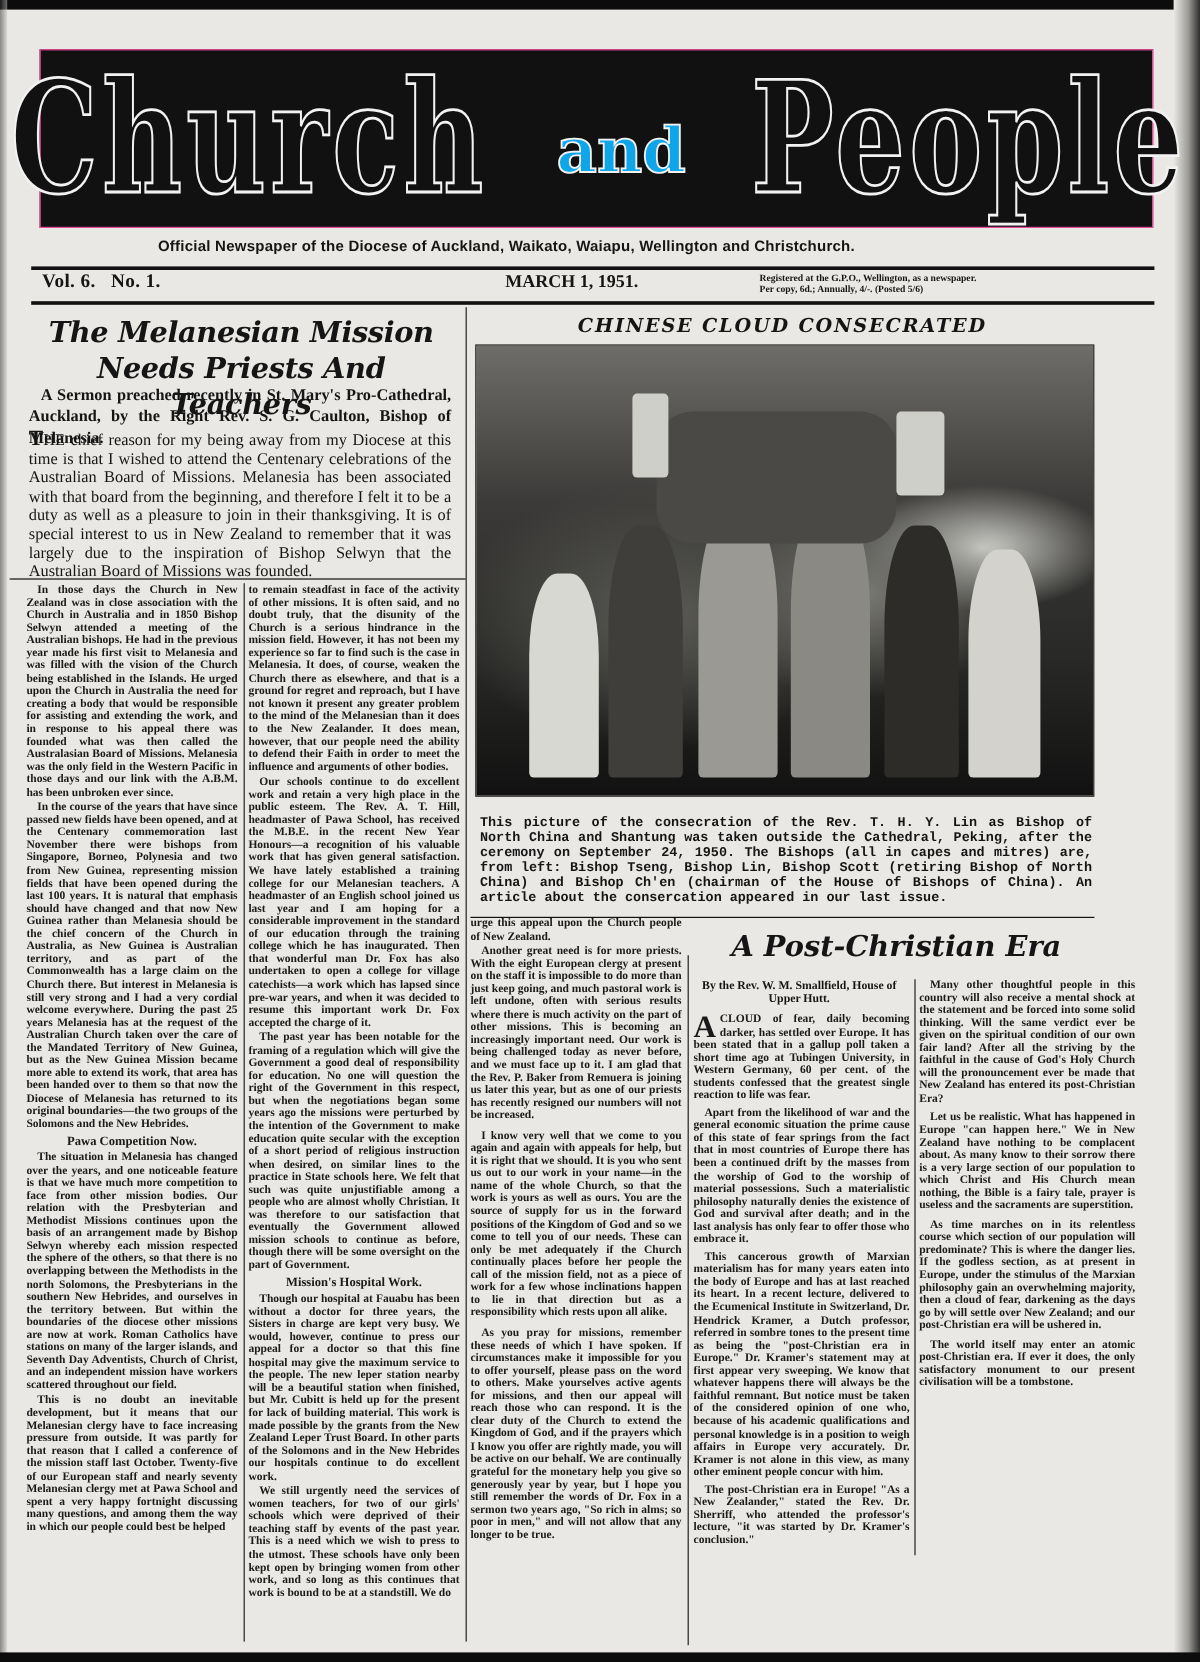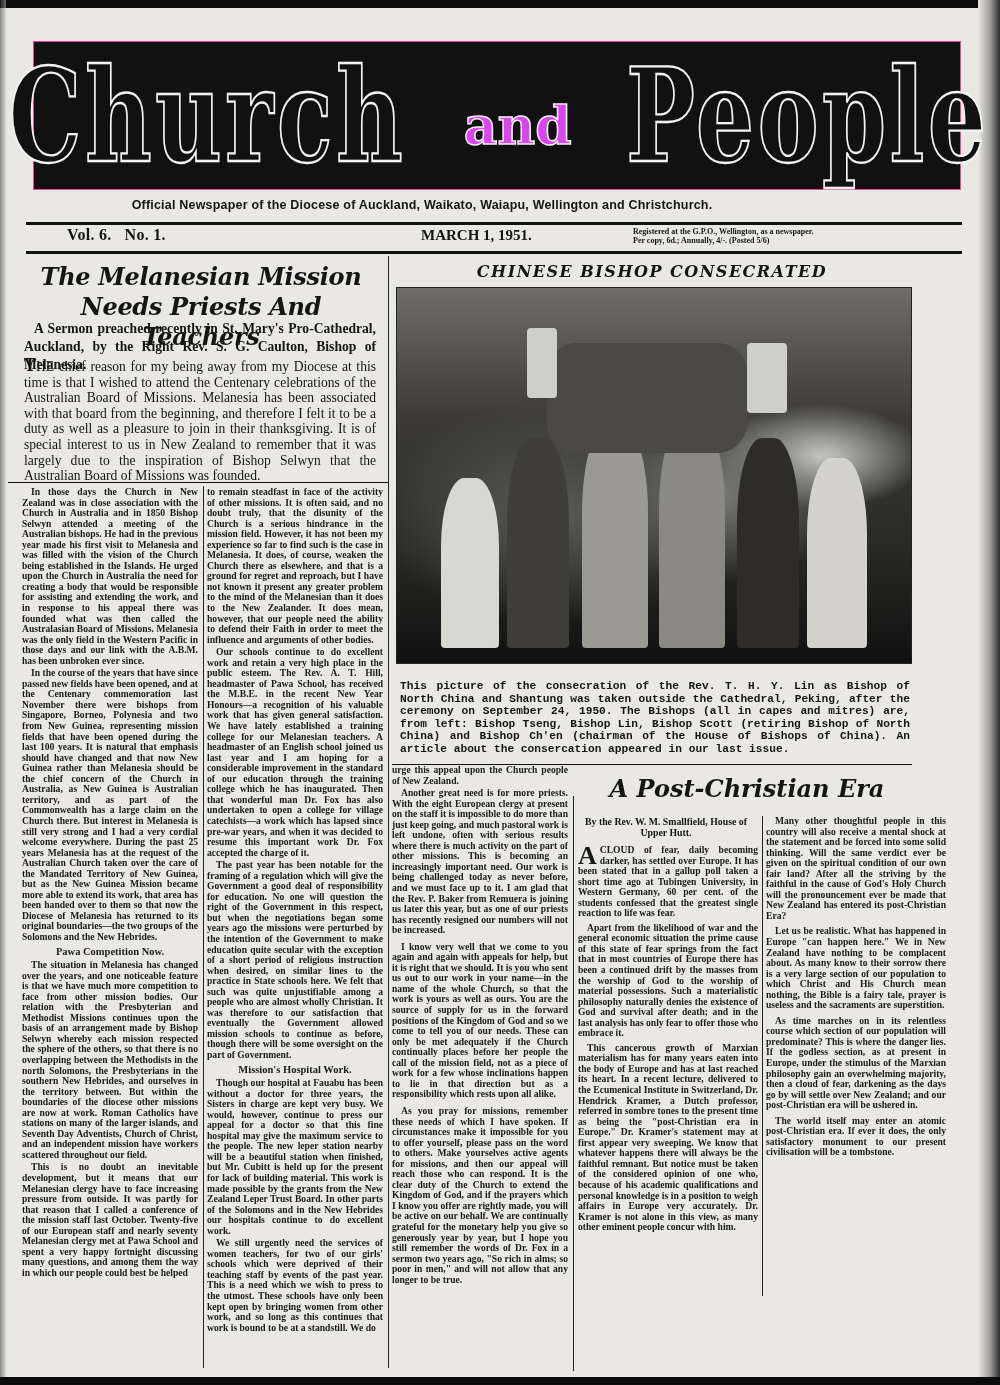--- a/index.html
+++ b/index.html
@@ -20,21 +20,21 @@
     display:flex; align-items:center; justify-content:center;
   }
   .masthead .title-main {
     font-family:"DejaVu Serif", serif; font-weight:bold;
     color:#111; font-size:112px; letter-spacing:4px;
     -webkit-text-stroke:2px #f2f2f2; line-height:1;
     transform:scaleX(.82) scaleY(1.15);
   }
   .masthead .title-and {
     font-family:"DejaVu Serif", serif; font-weight:bold;
-    color:#d946ef; -webkit-text-stroke:1.5px #f2f2f2; font-size:52px;
+    color:#0ea5e9; -webkit-text-stroke:1.5px #f2f2f2; font-size:52px;
     margin:0 14px; position:relative; top:10px;
   }
   .subtitle {
     position:absolute; left:0; top:198px; width:844px; text-align:center;
     font-family:"Liberation Sans", sans-serif; font-weight:bold; font-size:12.5px; letter-spacing:.2px;
   }
   .rule { position:absolute; background:#111; }
   .dateline {
     position:absolute; left:33px; top:226px; width:928px; height:22px;
     font-family:"Liberation Serif", serif; font-weight:bold;
@@ -105,21 +105,21 @@
 
 <div class="masthead">
   <span class="title-main">Church</span>
   <span class="title-and">and</span>
   <span class="title-main">People</span>
 </div>
 <div class="subtitle">Official Newspaper of the Diocese of Auckland, Waikato, Waiapu, Wellington and Christchurch.</div>
 
 <div class="rule" style="left:26px; top:222px; width:936px; height:3px;"></div>
 <div class="dateline">
-  <span class="vol" style="white-space:pre;margin-left:32px;">Vol. 6.   No. 1.</span>
+  <span class="vol" style="white-space:pre;">Vol. 6.   No. 1.</span>
   <span class="date">MARCH 1, 1951.</span>
   <span class="reg">
     <span>Registered at the G.P.O., Wellington, as a newspaper.</span><br>
     <span>Per copy, 6d.; Annually, 4/-.  (Posted 5/6)</span>
   </span>
 </div>
 <div class="rule" style="left:26px; top:251px; width:936px; height:3px;"></div>
 
 <div class="headline1">The Melanesian Mission Needs Priests And Teachers</div>
 <div class="deck">A Sermon preached recently in St. Mary's Pro-Cathedral, Auckland, by the Right Rev. S. G. Caulton, Bishop of Melanesia.</div>
@@ -147,21 +147,21 @@
 <div class="vrule" style="left:388px; top:256px; height:1112px;"></div>
 
 <div class="col" style="left:392px; top:765px; width:176px;">
   <p style="text-indent:0">urge this appeal upon the Church people of New Zealand.</p>
   <p>Another great need is for more priests. With the eight European clergy at present on the staff it is impossible to do more than just keep going, and much pastoral work is left undone, often with serious results where there is much activity on the part of other missions. This is becoming an increasingly important need. Our work is being challenged today as never before, and we must face up to it. I am glad that the Rev. P. Baker from Remuera is joining us later this year, but as one of our priests has recently resigned our numbers will not be increased.</p>
   <p style="margin-top:6px">I know very well that we come to you again and again with appeals for help, but it is right that we should. It is you who sent us out to our work in your name—in the name of the whole Church, so that the work is yours as well as ours. You are the source of supply for us in the forward positions of the Kingdom of God and so we come to tell you of our needs. These can only be met adequately if the Church continually places before her people the call of the mission field, not as a piece of work for a few whose inclinations happen to lie in that direction but as a responsibility which rests upon all alike.</p>
   <p style="margin-top:6px">As you pray for missions, remember these needs of which I have spoken. If circumstances make it impossible for you to offer yourself, please pass on the word to others. Make yourselves active agents for missions, and then our appeal will reach those who can respond. It is the clear duty of the Church to extend the Kingdom of God, and if the prayers which I know you offer are rightly made, you will be active on our behalf. We are continually grateful for the monetary help you give so generously year by year, but I hope you still remember the words of Dr. Fox in a sermon two years ago, "So rich in alms; so poor in men," and will not allow that any longer to be true.</p>
 </div>
 <div class="vrule" style="left:573px; top:796px; height:575px;"></div>
 
-<div class="photo-head">CHINESE BISHOP CONSECRATED</div>
+<div class="photo-head">CHINESE CLOUD CONSECRATED</div>
 <div class="photo" title="group-photo-of-bishops-and-clergy">
   <div class="figure" style="left:44px; top:190px; width:58px; height:170px; background:#d8d8d2;"></div>
   <div class="figure" style="left:110px; top:150px; width:62px; height:210px; background:#3f3e3a;"></div>
   <div class="figure" style="left:185px; top:135px; width:66px; height:225px; background:#9a9993;"></div>
   <div class="figure" style="left:262px; top:130px; width:66px; height:230px; background:#8a8983;"></div>
   <div class="figure" style="left:340px; top:150px; width:62px; height:210px; background:#2d2c29;"></div>
   <div class="figure" style="left:410px; top:170px; width:60px; height:190px; background:#d3d2cc;"></div>
   <div class="figure" style="left:150px; top:55px; width:200px; height:110px; background:#4a4945; border-radius:30px;"></div>
   <div class="figure" style="left:130px; top:40px; width:30px; height:70px; background:#cfcfc9; border-radius:4px;"></div>
   <div class="figure" style="left:350px; top:55px; width:40px; height:70px; background:#cfcfc9; border-radius:4px;"></div>
@@ -170,20 +170,21 @@
 
 <div class="rule" style="left:392px; top:764px; width:520px; height:1px;"></div>
 
 <div class="headline2">A Post-Christian Era</div>
 <div class="byline">By the Rev. W. M. Smallfield, House of Upper Hutt.</div>
 
 <div class="col" style="left:578px; top:845px; width:180px;">
   <p style="text-indent:0"><span class="drop-a">A</span><span>CLOUD of fear, daily becoming darker, has settled over Europe. It has been stated that in a gallup poll taken a short time ago at Tubingen University, in Western Germany, 60 per cent. of the students confessed that the greatest single reaction to life was fear.</span></p>
   <p style="margin-top:4px">Apart from the likelihood of war and the general economic situation the prime cause of this state of fear springs from the fact that in most countries of Europe there has been a continued drift by the masses from the worship of God to the worship of material possessions. Such a materialistic philosophy naturally denies the existence of God and survival after death; and in the last analysis has only fear to offer those who embrace it.</p>
   <p style="margin-top:4px">This cancerous growth of Marxian materialism has for many years eaten into the body of Europe and has at last reached its heart. In a recent lecture, delivered to the Ecumenical Institute in Switzerland, Dr. Hendrick Kramer, a Dutch professor, referred in sombre tones to the present time as being the "post-Christian era in Europe." Dr. Kramer's statement may at first appear very sweeping. We know that whatever happens there will always be the faithful remnant. But notice must be taken of the considered opinion of one who, because of his academic qualifications and personal knowledge is in a position to weigh affairs in Europe very accurately. Dr. Kramer is not alone in this view, as many other eminent people concur with him.</p>
+  <p style="margin-top:4px">The post-Christian era in Europe! "As a New Zealander," stated the Rev. Dr. Sherriff, who attended the professor's lecture, "it was started by Dr. Kramer's conclusion."</p>
 </div>
 <div class="vrule" style="left:762px; top:816px; height:480px;"></div>
 
 <div class="col" style="left:766px; top:816px; width:180px;">
   <p>Many other thoughtful people in this country will also receive a mental shock at the statement and be forced into some solid thinking. Will the same verdict ever be given on the spiritual condition of our own fair land? After all the striving by the faithful in the cause of God's Holy Church will the pronouncement ever be made that New Zealand has entered its post-Christian Era?</p>
   <p style="margin-top:5px">Let us be realistic. What has happened in Europe "can happen here." We in New Zealand have nothing to be complacent about. As many know to their sorrow there is a very large section of our population to which Christ and His Church mean nothing, the Bible is a fairy tale, prayer is useless and the sacraments are superstition.</p>
   <p style="margin-top:5px">As time marches on in its relentless course which section of our population will predominate? This is where the danger lies. If the godless section, as at present in Europe, under the stimulus of the Marxian philosophy gain an overwhelming majority, then a cloud of fear, darkening as the days go by will settle over New Zealand; and our post-Christian era will be ushered in.</p>
   <p style="margin-top:5px">The world itself may enter an atomic post-Christian era. If ever it does, the only satisfactory monument to our present civilisation will be a tombstone.</p>
 </div>
 

